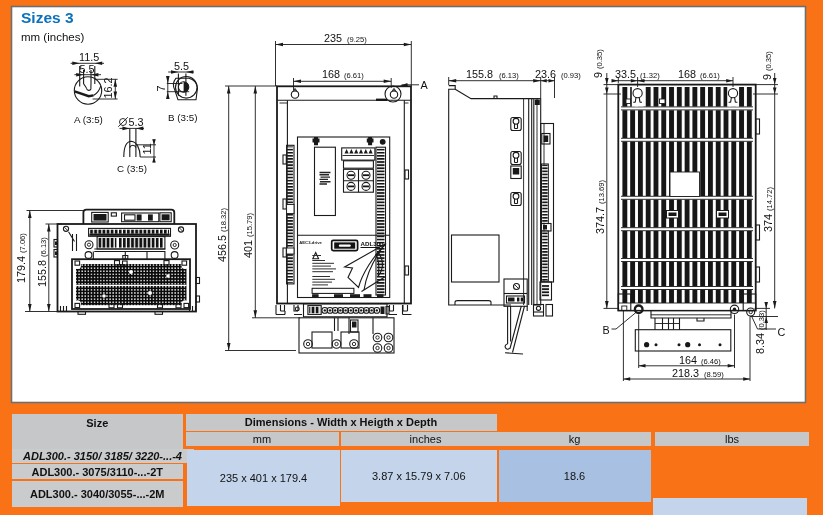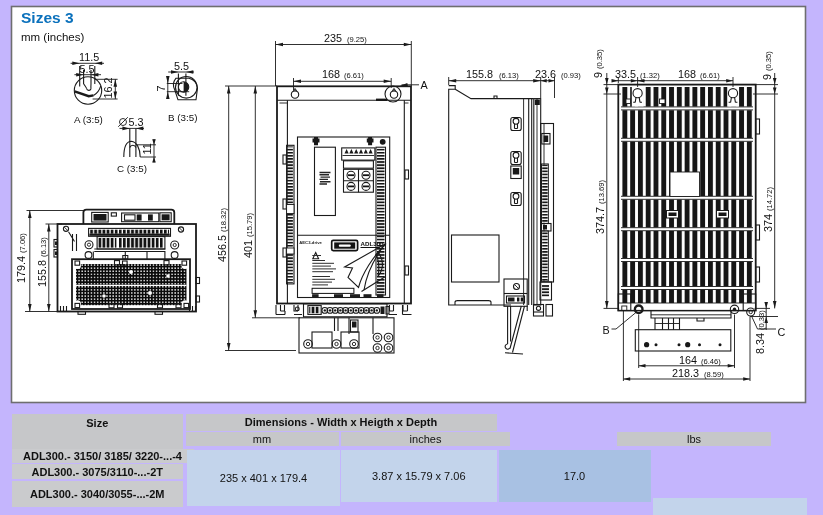--- a/index.html
+++ b/index.html
@@ -1,16 +1,16 @@
 <!DOCTYPE html>
 <html><head>
 <meta charset="utf-8">
 <style>
 html,body{margin:0;padding:0;background:#fff;font-family:"Liberation Sans",sans-serif;}
-#wrap{position:relative;width:823px;height:515px;overflow:hidden;background:#c4b5fd;text-align:center;}
+#wrap{position:relative;width:823px;height:515px;overflow:hidden;background:#f97316;text-align:center;}
 #draw{position:absolute;left:0;top:0;}
 .cell{position:absolute;display:flex;align-items:center;justify-content:center;font-size:11px;color:#111;}
 .b{font-weight:bold;}
 .gy{background:#c6c7c9;}
 .gy2{background:#cacbcd;}
 .bl{background:#c3d4eb;}
 .bl2{background:#a8c1e3;}
 </style>
 </head>
 <body>
@@ -734,29 +734,30 @@
 
 <div class="cell gy b" style="left:185.5px;top:413.5px;width:311px;height:17px;">Dimensions - Width x Heigth x Depth</div>
 
 <div class="cell gy b" style="left:11.5px;top:413.5px;width:171.5px;height:32px;align-items:flex-start;padding-top:3px;">Size</div>
 
 
 <div class="cell gy" style="left:185.5px;top:432px;width:153px;height:13.5px;">mm</div>
 
 <div class="cell gy" style="left:341px;top:432px;width:169px;height:13.5px;">inches</div>
 
-
-<div class="cell gy" style="left:617px;top:432px;width:154px;height:13.5px;">lbs</div>
-
-<div class="cell gy2 b" style="left:11.5px;top:448.5px;width:182px;height:14px;">ADL300.- 3150/ 3185/ 3220-...-4</div>
+<div class="cell gy" style="left:498.5px;top:432px;width:152px;height:13.5px;">kg</div>
+
+<div class="cell gy" style="left:655px;top:432px;width:154px;height:13.5px;">lbs</div>
+
+<div class="cell gy2 b" style="left:11.5px;top:448.5px;width:182px;height:14px;font-style:italic;">ADL300.- 3150/ 3185/ 3220-...-4</div>
 
 <div class="cell gy2 b" style="left:11.5px;top:464px;width:171.5px;height:15px;">ADL300.- 3075/3110-...-2T</div>
 
 <div class="cell gy2 b" style="left:11.5px;top:480.5px;width:171.5px;height:26px;">ADL300.- 3040/3055-...-2M</div>
 
 <div class="cell bl" style="left:187px;top:449.5px;width:153px;height:56px;">235 x 401 x 179.4</div>
 
 <div class="cell bl" style="left:341px;top:449.5px;width:155.5px;height:52px;">3.87 x 15.79 x 7.06</div>
 
-<div class="cell bl2" style="left:498.5px;top:449.5px;width:152px;height:52px;">17.0</div>
+<div class="cell bl2" style="left:498.5px;top:449.5px;width:152px;height:52px;">18.6</div>
 
 <div class="cell bl" style="left:652.5px;top:458px;width:154px;height:60px;margin-top:40px;">23.15</div>
 </div>
 
 </body></html>

